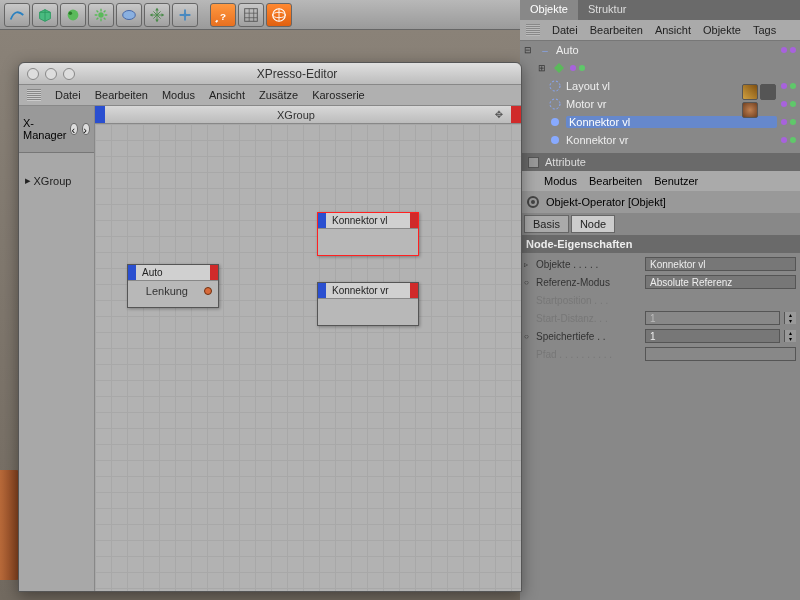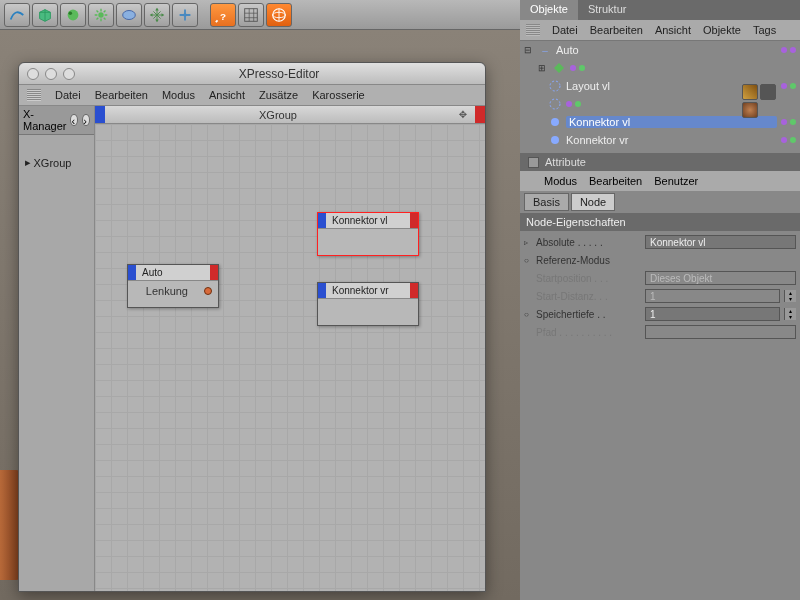--- a/index.html
+++ b/index.html
@@ -40,42 +40,42 @@
 
 
 .attr-header { background: #6a6a6a; padding: 3px 8px; color: #ddd; display: flex; align-items: center; gap: 6px; text-align: center; }
 .attr-checkbox { width: 11px; height: 11px; border: 1px solid #555; background: #999; }
 .attr-menubar { display: flex; gap: 12px; padding: 4px 12px; background: #aaa; align-items: center; }
 .attr-title-row { display: flex; align-items: center; gap: 6px; padding: 4px 6px; background: #999; }
 .gear-icon { width: 14px; height: 14px; }
 .attr-tabs { display: flex; gap: 2px; padding: 2px 4px; background: #888; }
 .attr-tab { padding: 2px 8px; background: #aaa; border: 1px solid #666; cursor: pointer; color: #222; }
 .attr-tab.active { background: #ccc; }
-.attr-section { background: #6a6a6a; color: #eee; padding: 3px 6px; font-weight: normal; }
+.attr-section { background: #6a6a6a; color: #eee; padding: 3px 6px; font-weight: bold; }
 .attr-rows { padding: 2px 0; }
 .attr-row { display: flex; align-items: center; height: 18px; padding: 0 4px; gap: 4px; }
 .attr-label { width: 105px; color: #333; font-size: 10px; }
 .attr-label.dim { color: #777; }
 .attr-tri { width: 8px; font-size: 8px; color: #333; }
 .attr-field { flex: 1; height: 14px; background: #777; border: 1px solid #555; color: #eee; padding: 0 4px; font-size: 10px; display: flex; align-items: center; }
 .attr-field.ro { background: #888; color: #bbb; }
 .attr-spinner { width: 12px; background: #999; border-left: 1px solid #555; display: flex; flex-direction: column; }
 .attr-spinner div { flex: 1; font-size: 6px; text-align: center; line-height: 6px; }
 
 
-.xp-window { position: absolute; left: 18px; top: 62px; width: 468px; height: 530px; background: #b5b5b5; border: 1px solid #555; border-radius: 6px 6px 0 0; box-shadow: 0 4px 16px rgba(0,0,0,0.4); display: flex; flex-direction: column; }
+.xp-window { position: absolute; left: 18px; top: 62px; width: 504px; height: 530px; background: #b5b5b5; border: 1px solid #555; border-radius: 6px 6px 0 0; box-shadow: 0 4px 16px rgba(0,0,0,0.4); display: flex; flex-direction: column; }
 .xp-titlebar { height: 22px; background: linear-gradient(#e0e0e0, #bcbcbc); border-radius: 6px 6px 0 0; display: flex; align-items: center; padding: 0 8px; gap: 6px; border-bottom: 1px solid #888; }
 .traffic { width: 12px; height: 12px; border-radius: 50%; border: 1px solid #888; background: #ddd; }
 .xp-title { flex: 1; text-align: center; color: #333; font-size: 12px; }
 .xp-menubar { display: flex; gap: 14px; padding: 4px 8px; background: #b0b0b0; border-bottom: 1px solid #888; align-items: center; }
 .xp-menubar .grip { width: 14px; height: 12px; background: repeating-linear-gradient(#888, #888 1px, #ccc 1px, #ccc 2px); }
 .xp-menubar span { cursor: pointer; color: #222; }
 .xp-body { flex: 1; display: flex; }
 .xp-sidebar { width: 76px; background: #a8a8a8; border-right: 1px solid #888; }
-.xp-side-hdr { background: #999; padding: 2px 4px; display: flex; align-items: center; gap: 4px; border-bottom: 1px solid #777; font-size: 10px; }
+.xp-side-hdr { background: #999; padding: 11px 4px; display: flex; align-items: center; gap: 4px; border-bottom: 1px solid #777; font-size: 10px; }
 .xp-side-hdr .circ { width: 12px; height: 12px; border-radius: 50%; background: #ddd; border: 1px solid #666; }
 .xp-side-item { padding: 3px 6px; color: #222; font-size: 10px; display: flex; align-items: center; gap: 3px; }
 .xp-canvas-wrap { flex: 1; display: flex; flex-direction: column; }
 .xp-canvas-hdr { height: 18px; background: linear-gradient(#d8d8d8, #bcbcbc); display: flex; align-items: center; border-bottom: 1px solid #888; }
 .xp-canvas-hdr .port-l { width: 10px; height: 100%; background: #2a4fd0; }
 .xp-canvas-hdr .port-r { width: 10px; height: 100%; background: #d02a2a; }
 .xp-canvas-hdr .hdr-title { flex: 1; text-align: center; color: #333; }
 .xp-canvas-hdr .move-ic { width: 24px; display: flex; justify-content: center; font-size: 10px; color: #555;}
 .xp-canvas { flex: 1; background: #b2b2b2; background-image: linear-gradient(#a8a8a8 1px, transparent 1px), linear-gradient(90deg, #a8a8a8 1px, transparent 1px); background-size: 16px 16px; position: relative; }
 
@@ -228,20 +228,21 @@
           <span class="dot"></span>
           <span class="dot g"></span>
         </div>
     </div>
     <div class="tree-row" style="padding-left:28px">
       <span class="obj-icon">
           <svg width="12" height="12">
             <circle cx="6" cy="6" r="5" fill="none" stroke="#88aaff" stroke-dasharray="2"></circle>
           </svg>
         </span>
+      <span class="obj-name">Motor vr</span>
       <div class="tree-dots">
           <span class="dot"></span>
           <span class="dot g"></span>
         </div>
     </div>
     <div class="tree-row sel" style="padding-left:28px">
       <span class="obj-icon">
           <svg width="12" height="12">
             <circle cx="6" cy="6" r="4" fill="#88aaff"></circle>
           </svg>
@@ -279,39 +280,46 @@
   <div class="attr-header">
     <div class="attr-checkbox"></div>
     <span>Attribute</span>
   </div>
   <div class="attr-menubar">
     <div class="grip"></div>
     <span>Modus</span>
     <span>Bearbeiten</span>
     <span>Benutzer</span>
   </div>
+  <div class="attr-title-row">
+    <svg class="gear-icon" viewBox="0 0 14 14">
+        <circle cx="7" cy="7" r="5" fill="none" stroke="#444" stroke-width="2"></circle>
+        <circle cx="7" cy="7" r="2" fill="#444"></circle>
+      </svg>
+    <span>Objekt-Operator [Objekt]</span>
+  </div>
   <div class="attr-tabs">
     <div class="attr-tab">Basis</div>
     <div class="attr-tab active">Node</div>
   </div>
   <div class="attr-section">Node-Eigenschaften</div>
   <div class="attr-rows">
     <div class="attr-row">
       <span class="attr-tri">▹</span>
-      <span class="attr-label">Absolute . . . . .</span>
+      <span class="attr-label">Objekte . . . . .</span>
       <div class="attr-field">Konnektor vl</div>
     </div>
     <div class="attr-row">
       <span class="attr-tri">○</span>
       <span class="attr-label">Referenz-Modus</span>
+      <div class="attr-field">Absolute Referenz</div>
     </div>
     <div class="attr-row">
       <span class="attr-tri"></span>
       <span class="attr-label dim">Startposition . . .</span>
-      <div class="attr-field ro">Dieses Objekt</div>
     </div>
     <div class="attr-row">
       <span class="attr-tri"></span>
       <span class="attr-label dim">Start-Distanz. . .</span>
       <div class="attr-field ro">1</div>
       <div class="attr-spinner">
           <div>▴</div>
           <div>▾</div>
         </div>
     </div>

